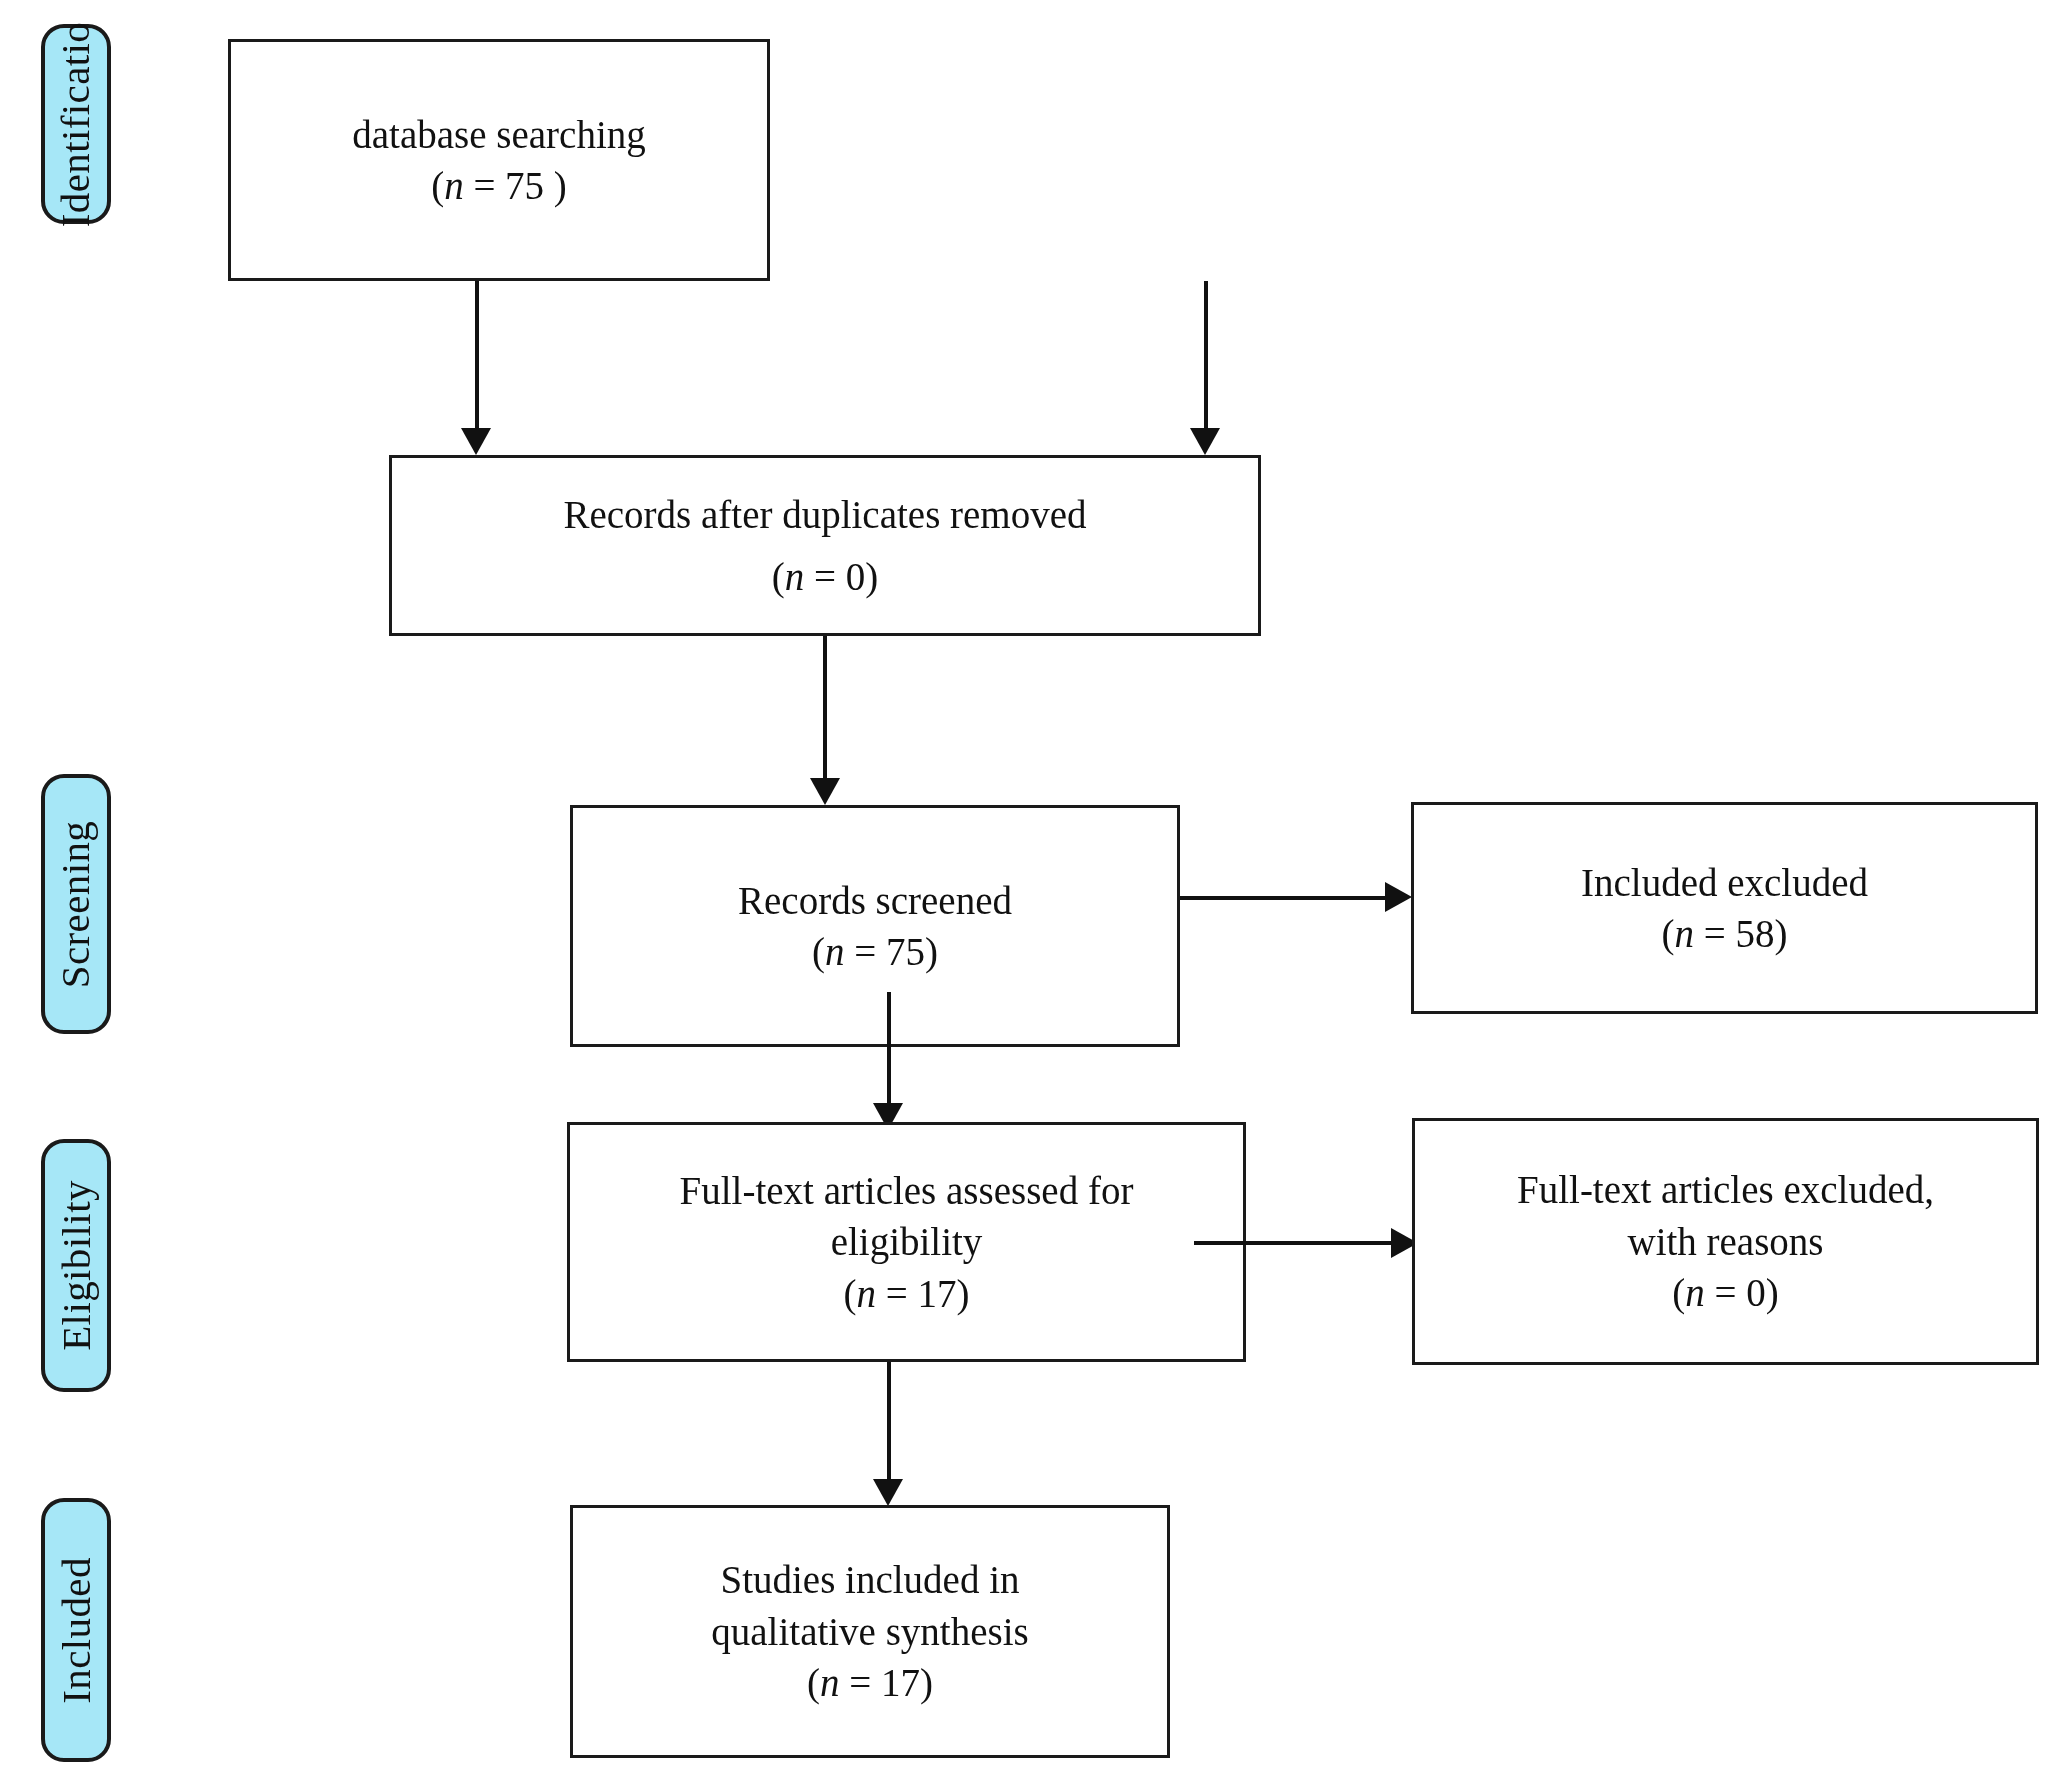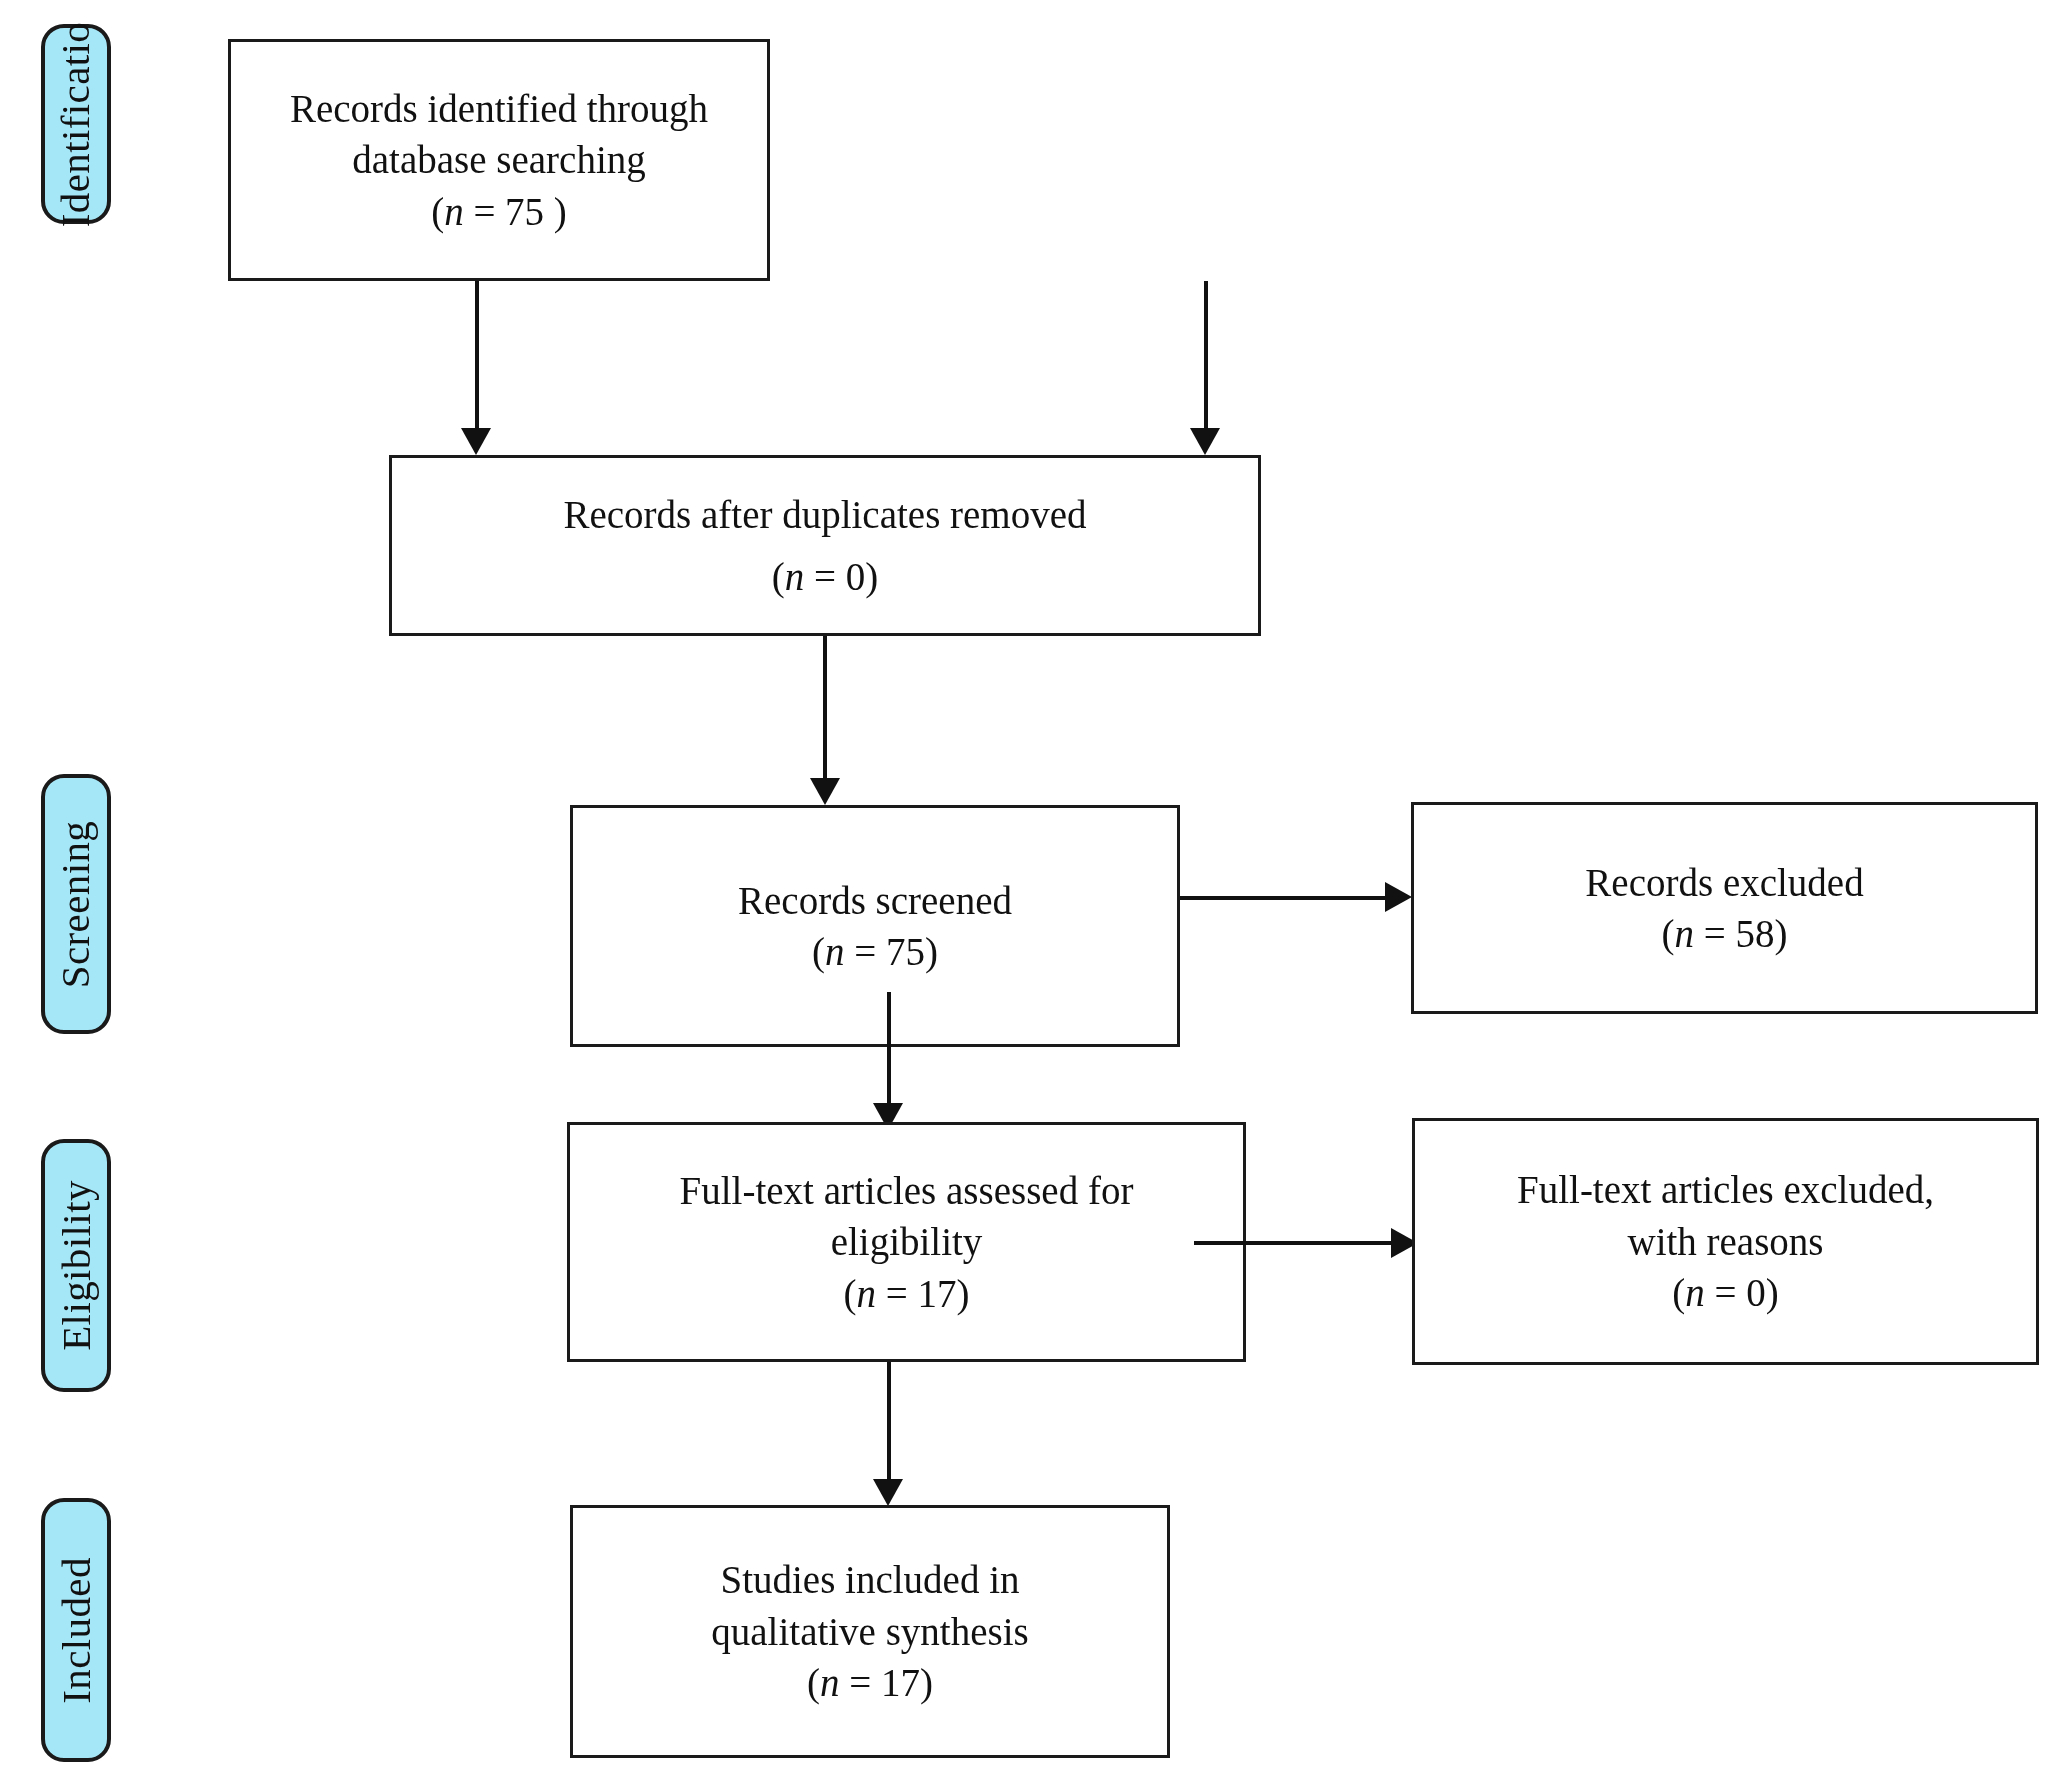--- a/index.html
+++ b/index.html
@@ -99,21 +99,20 @@
 
   <div class="stage-label" style="left:41px; top:1139px; width:70px; height:253px;">
     <span class="vtext">Eligibility</span>
   </div>
 
   <div class="stage-label" style="left:41px; top:1498px; width:70px; height:264px;">
     <span class="vtext">Included</span>
   </div>
 
   <div class="box" style="left:228px; top:39px; width:542px; height:242px;">
-    <div class="line">Records identified through</div>
     <div class="line">database searching</div>
     <div class="count"><span>(</span><i>n</i><span> = 75 )</span></div>
   </div>
 
 
   <div class="v-line" style="left:475px; top:281px; height:149px;"></div>
   <div class="arrow-down" style="left:461px; top:428px;"></div>
 
   <div class="v-line" style="left:1204px; top:281px; height:149px;"></div>
   <div class="arrow-down" style="left:1190px; top:428px;"></div>
@@ -128,21 +127,21 @@
 
   <div class="box" style="left:570px; top:805px; width:610px; height:242px;">
     <div class="line">Records screened</div>
     <div class="count"><span>(</span><i>n</i><span> = 75)</span></div>
   </div>
 
   <div class="h-line" style="left:1180px; top:896px; width:206px;"></div>
   <div class="arrow-right" style="left:1385px; top:882px;"></div>
 
   <div class="box" style="left:1411px; top:802px; width:627px; height:212px;">
-    <div class="line">Records excluded</div>
+    <div class="line">Included excluded</div>
     <div class="count"><span>(</span><i>n</i><span> = 58)</span></div>
   </div>
 
   <div class="v-line" style="left:887px; top:992px; height:113px;"></div>
   <div class="arrow-down" style="left:873px; top:1103px;"></div>
 
   <div class="box" style="left:567px; top:1122px; width:679px; height:240px;">
     <div class="line">Full-text articles assessed for</div>
     <div class="line">eligibility</div>
     <div class="count"><span>(</span><i>n</i><span> = 17)</span></div>

